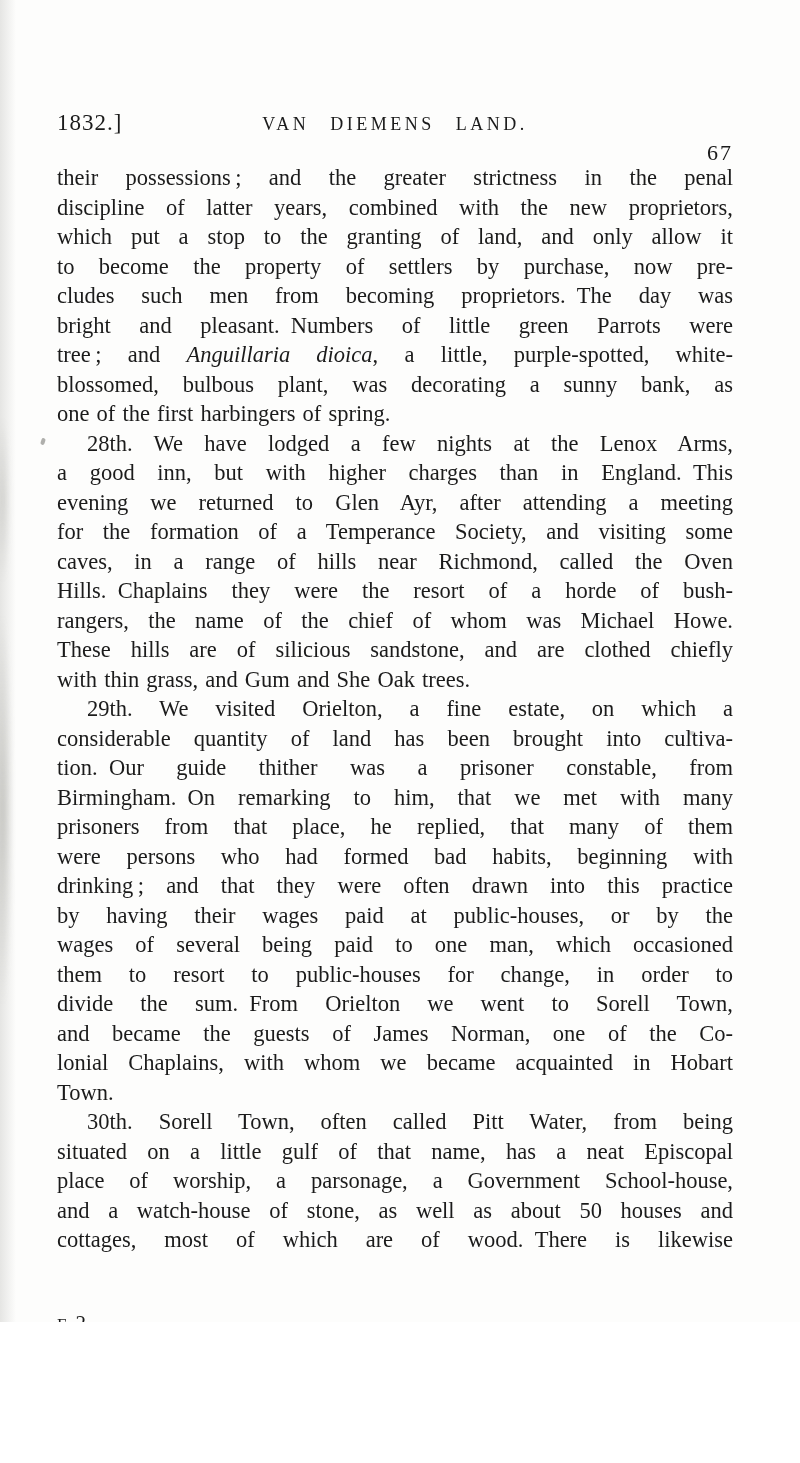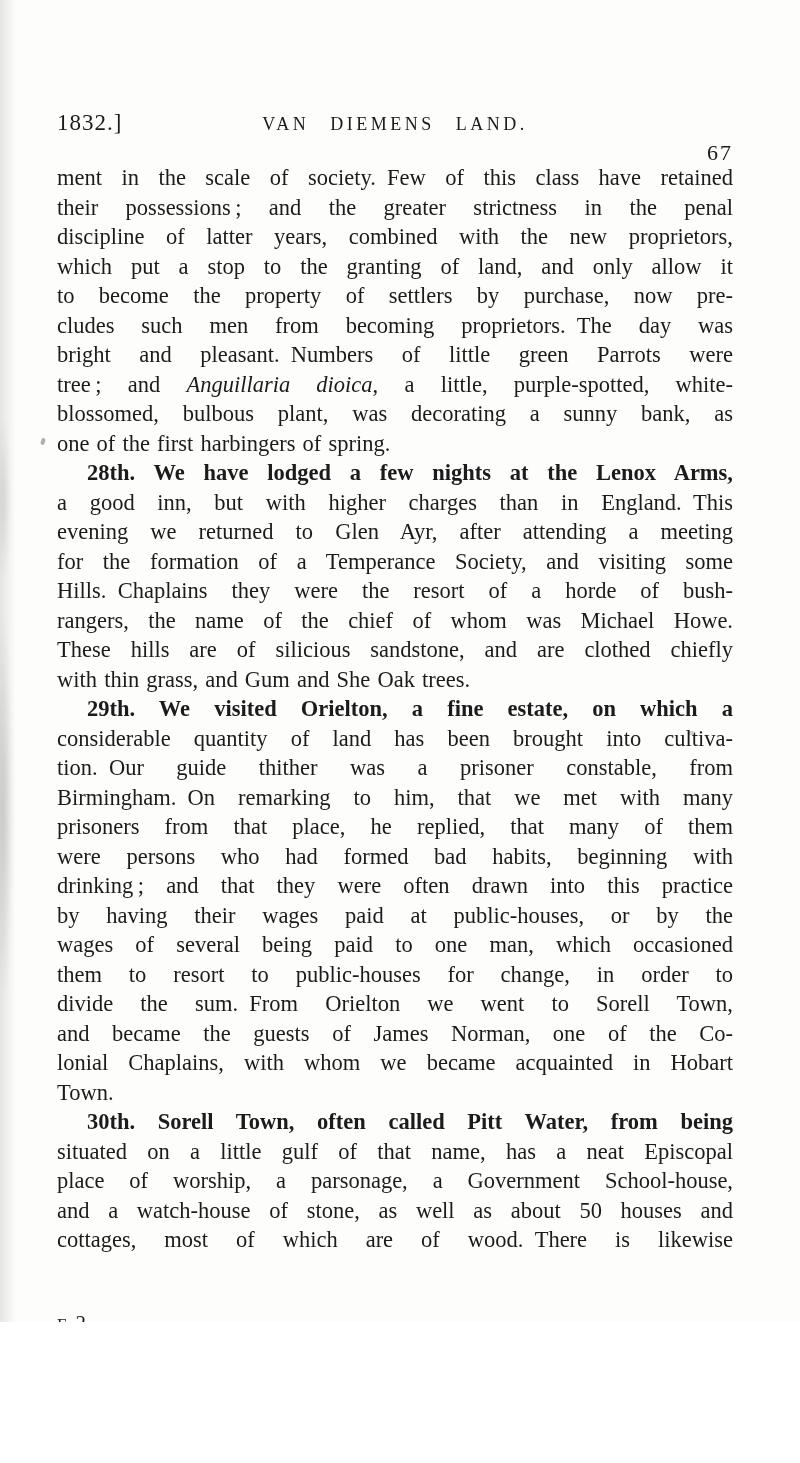--- a/index.html
+++ b/index.html
@@ -61,21 +61,21 @@
     position: absolute; left: 57px; top: 163px; width: 676px;
   }
   .line {
     font-size: 22.5px;
     line-height: 29.5px;
     text-align: justify;
     text-align-last: justify;
     word-spacing: 1.5px;
     white-space: normal;
   }
-  .line.indent { text-indent: 30px; font-weight: bold; }
+  .line.indent { text-indent: 30px; }
   .line.endline { text-align-last: left; }
   .line i { font-style: italic; }
   
   .footer-sig {
     position: absolute; top: 1311px; left: 57px; width: 676px;
     text-align: left; padding-right: 100px; box-sizing: border-box;
   }
   .sig-letter { font-size: 17px; letter-spacing: 1px; }
   .sig-number { font-size: 21px; margin-left: 8px; }
 </style>
@@ -91,36 +91,36 @@
   <div class="speck-2"></div>
 
   <div class="header-row">
     <span class="header-year">1832.]</span>
     <span class="header-title">VAN DIEMENS LAND.</span>
     <span class="header-page-number">67</span>
   </div>
 
   <div class="text-block">
       <div class="paragraph">
-        <div class="line"><span>ment in the scale of society. Few of this class have retained</span></div>
         <div class="line"><span>their possessions ; and the greater strictness in the penal</span></div>
         <div class="line"><span>discipline of latter years, combined with the new proprietors,</span></div>
         <div class="line"><span>which put a stop to the granting of land, and only allow it</span></div>
         <div class="line"><span>to become the property of settlers by purchase, now pre-</span></div>
         <div class="line"><span>cludes such men from becoming proprietors. The day was</span></div>
         <div class="line"><span>bright and pleasant. Numbers of little green Parrots were</span></div>
         <div class="line"><span>tree ; and </span><i>Anguillaria dioica</i><span>, a little, purple-spotted, white-</span></div>
         <div class="line"><span>blossomed, bulbous plant, was decorating a sunny bank, as</span></div>
         <div class="line endline"><span>one of the first harbingers of spring.</span></div>
       </div>
       <div class="paragraph">
         <div class="line indent"><span>28th. We have lodged a few nights at the Lenox Arms,</span></div>
         <div class="line"><span>a good inn, but with higher charges than in England. This</span></div>
         <div class="line"><span>evening we returned to Glen Ayr, after attending a meeting</span></div>
         <div class="line"><span>for the formation of a Temperance Society, and visiting some</span></div>
+        <div class="line"><span>caves, in a range of hills near Richmond, called the Oven</span></div>
         <div class="line"><span>Hills. Chaplains they were the resort of a horde of bush-</span></div>
         <div class="line"><span>rangers, the name of the chief of whom was Michael Howe.</span></div>
         <div class="line"><span>These hills are of silicious sandstone, and are clothed chiefly</span></div>
         <div class="line endline"><span>with thin grass, and Gum and She Oak trees.</span></div>
       </div>
       <div class="paragraph">
         <div class="line indent"><span>29th. We visited Orielton, a fine estate, on which a</span></div>
         <div class="line"><span>considerable quantity of land has been brought into cultiva-</span></div>
         <div class="line"><span>tion. Our guide thither was a prisoner constable, from</span></div>
         <div class="line"><span>Birmingham. On remarking to him, that we met with many</span></div>

